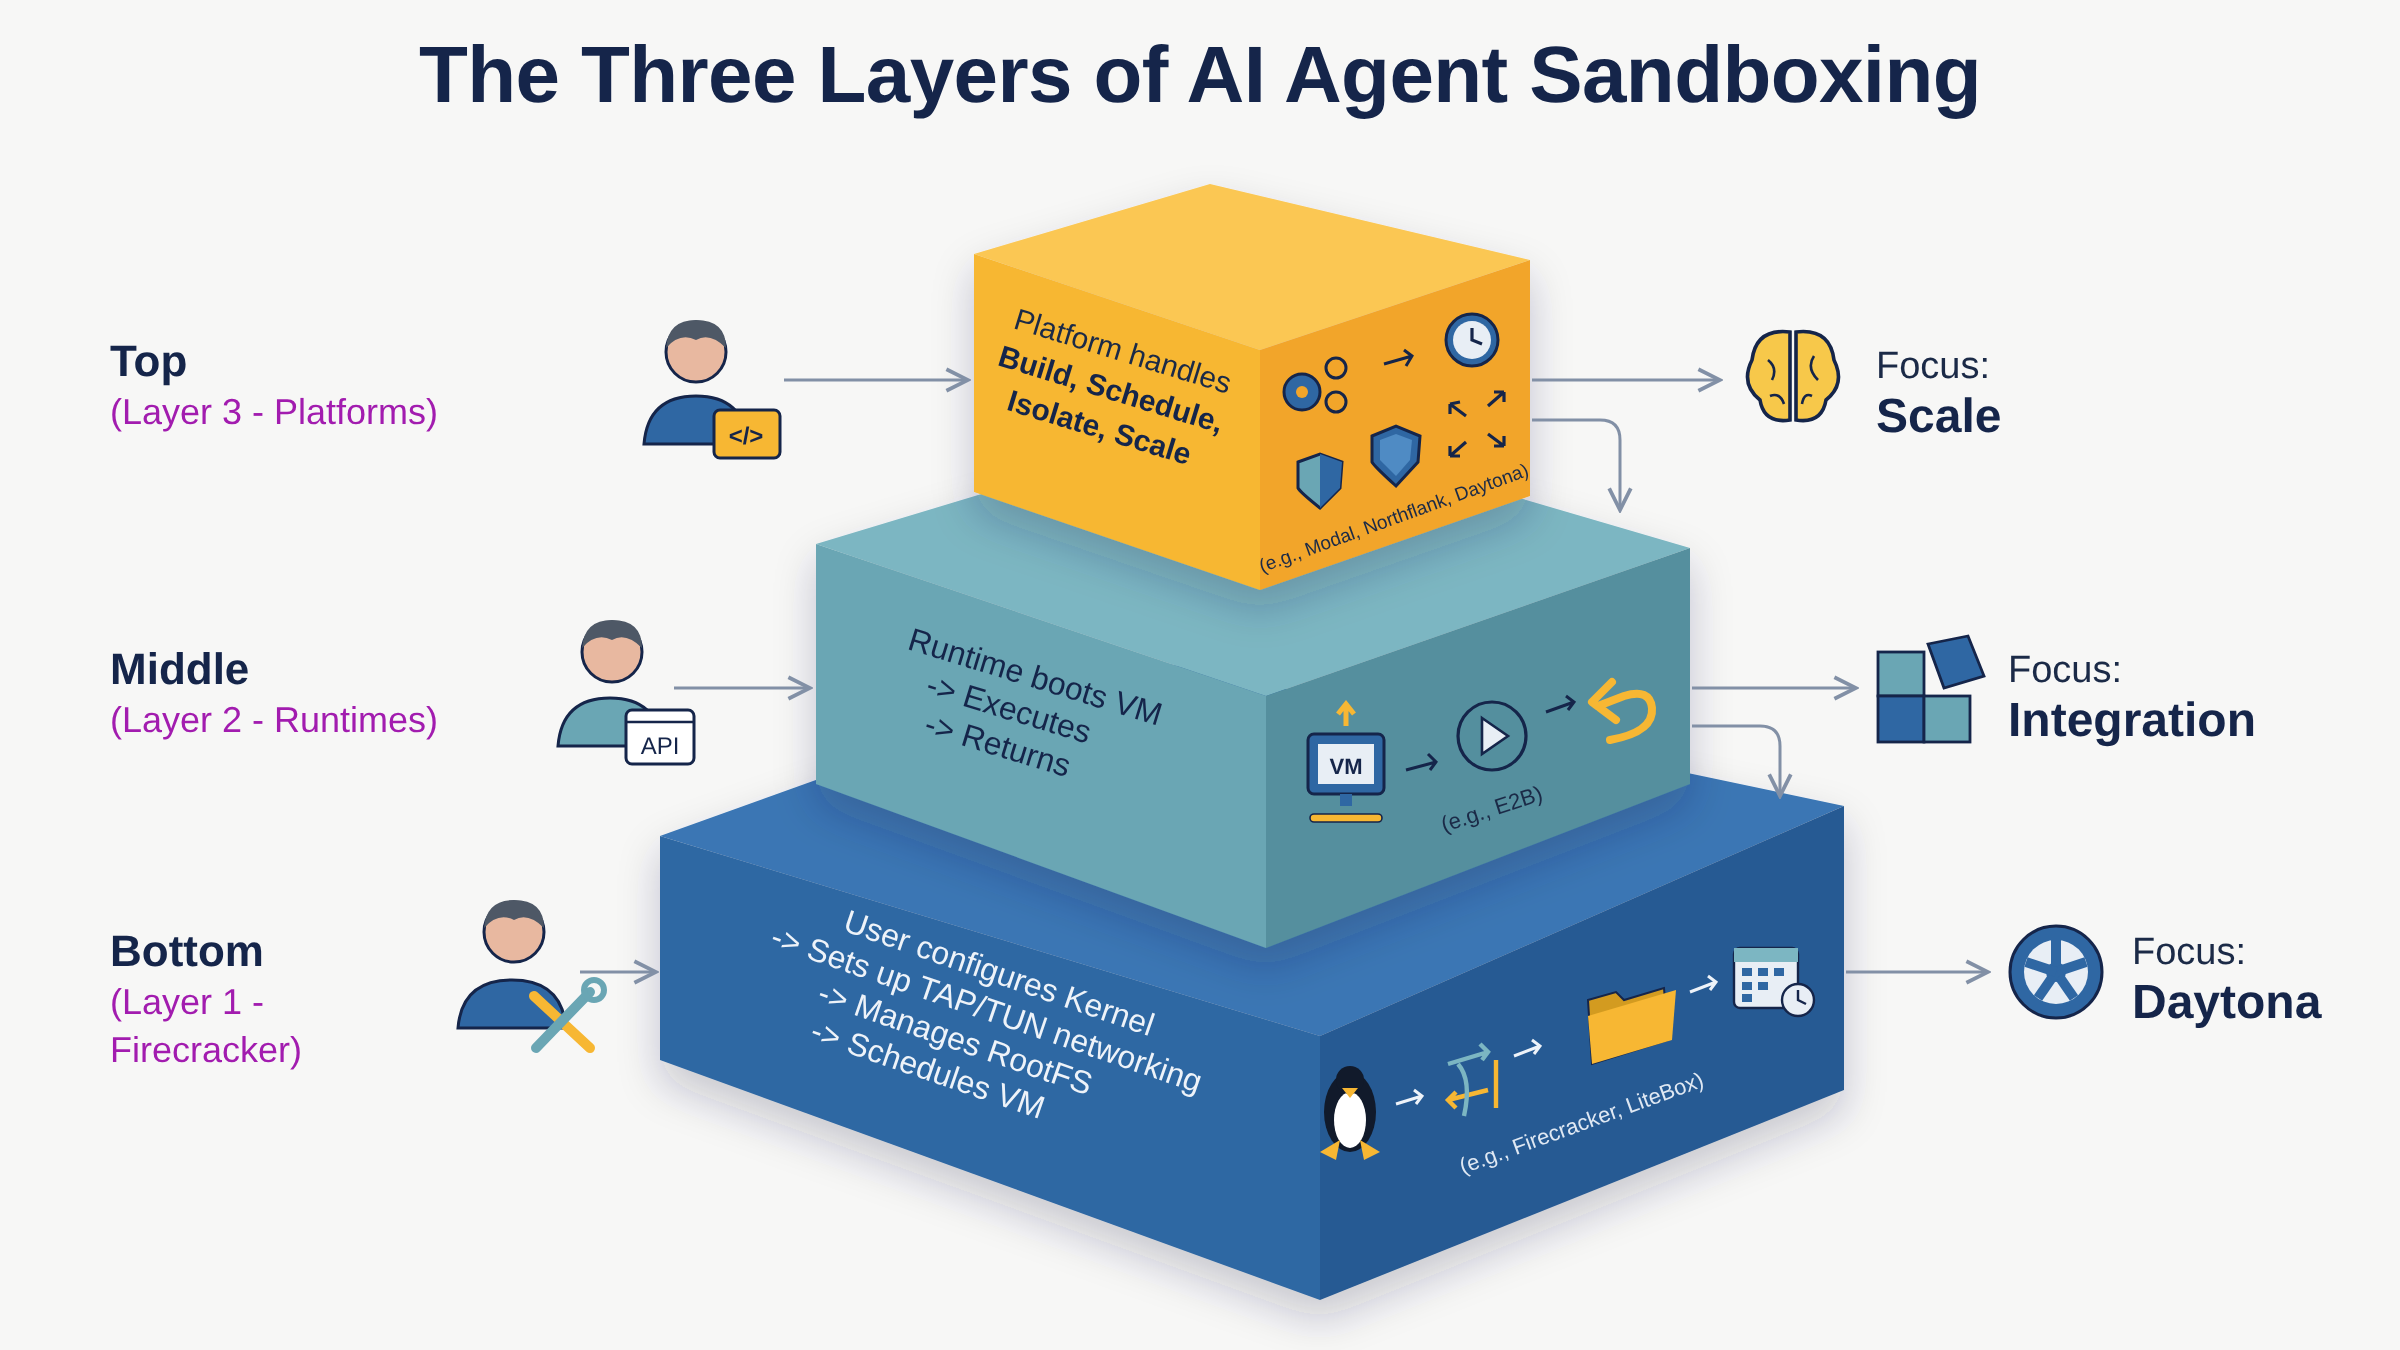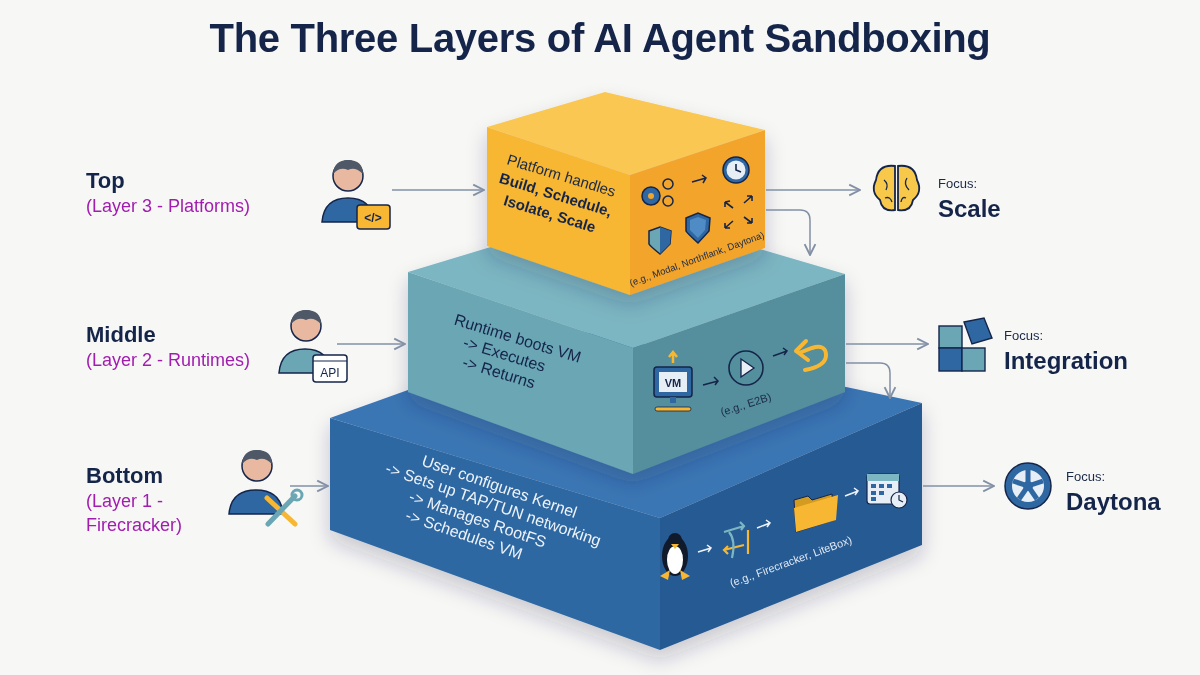--- a/index.html
+++ b/index.html
@@ -1,23 +1,23 @@
 <!DOCTYPE html>
 <html><head>
 <meta charset="utf-8">
 <style>
   html, body { margin:0; padding:0; }
   body { width:1200px; height:675px; background:#f7f7f6; position:relative; overflow:hidden; font-family:"Liberation Sans", sans-serif; color:#1b2a47; }
   .title { position:absolute; left:0; width:1200px; top:16px; text-align:center; font-size:40px; font-weight:bold; color:#15254a; letter-spacing:-0.3px; }
   svg#diagram { position:absolute; left:0; top:0; }
-  .lbl { position:absolute;margin-left:31px; }
+  .lbl { position:absolute; }
   .lbl .head { font-size:22px; font-weight:bold; color:#15254a; line-height:26px; }
   .lbl .sub { font-size:18px; color:#a21caf; line-height:24px; }
   .focus { position:absolute; }
-  .focus .k { font-size:13px; color:#1b2a47; line-height:22px; }
+  .focus .k { font-size:19px; color:#1b2a47; line-height:22px; }
   .focus .v { font-size:24px; font-weight:bold; color:#15254a; line-height:28px; }
 </style>
 </head>
 <body>
 
 <div class="title">The Three Layers of AI Agent Sandboxing</div>
 
 <div class="lbl" style="left:55px; top:168px;">
   <div class="head">Top</div>
   <div class="sub">(Layer 3 - Platforms)</div>

